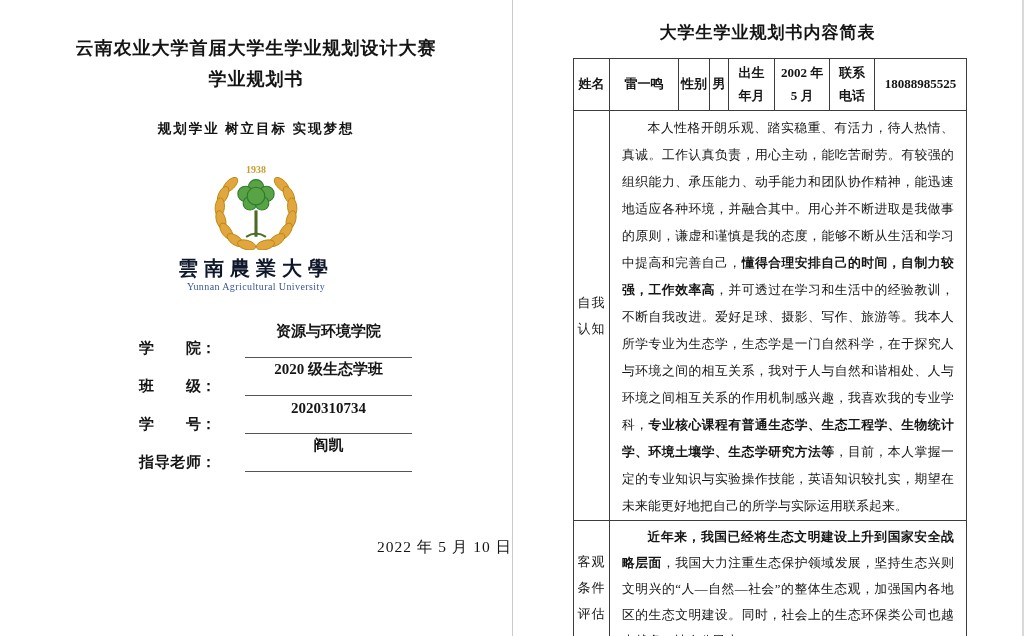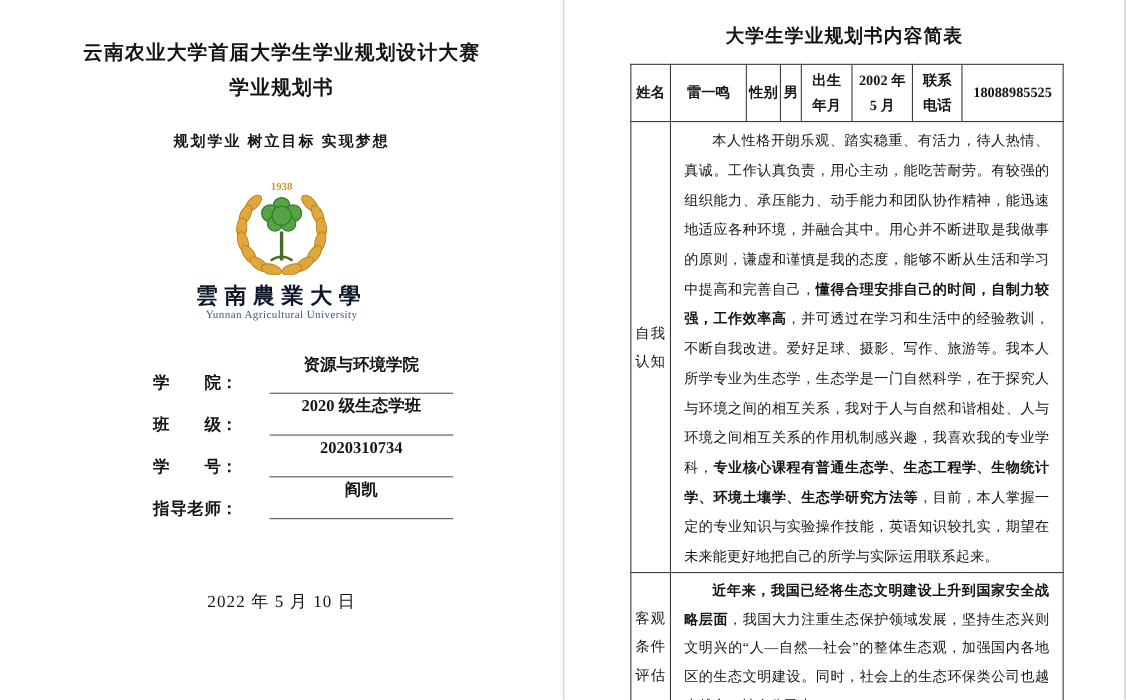--- a/index.html
+++ b/index.html
@@ -21,21 +21,21 @@
     font-weight:bold; font-size:20px; letter-spacing:6px; color:#0f172a; }
   .en-name { position:absolute; top:281px; width:100%; text-align:center;
     font-size:10px; letter-spacing:0.4px; color:#3a5694; }
   .fields { position:absolute; top:334px; left:139px; }
   .frow { display:flex; align-items:flex-end; height:24px; margin-bottom:14px;
     font-weight:bold; font-size:15px;gap:10px; }
   .flabel { width:96px; white-space:nowrap; }
   .flabel-chars { display:inline-block; width:62px; text-align:justify; text-align-last:justify; }
   .fvalue { display:inline-block; width:167px; text-align:center;
     border-bottom:1px solid #555; padding-bottom:16px; }
-  .doc-date { position:absolute; top:537px; width:100%; text-align:center;
+  .doc-date { position:absolute; top:537px; width:100%; text-align:right;
     font-size:15.5px; letter-spacing:1px; }
 
   
   .rp-title { position:absolute; top:21px; width:100%; text-align:center;
     font-weight:bold; font-size:17px; letter-spacing:1px; }
   table.brief { position:absolute; left:60px; top:58px; width:393px;
     border-collapse:collapse; table-layout:fixed; }
   table.brief td { border:1px solid #3c3c3c; vertical-align:middle; overflow:hidden; }
   .r1 td { height:52px; text-align:center; font-weight:bold; font-size:13px;
     line-height:1.75; padding:0 1px; }

